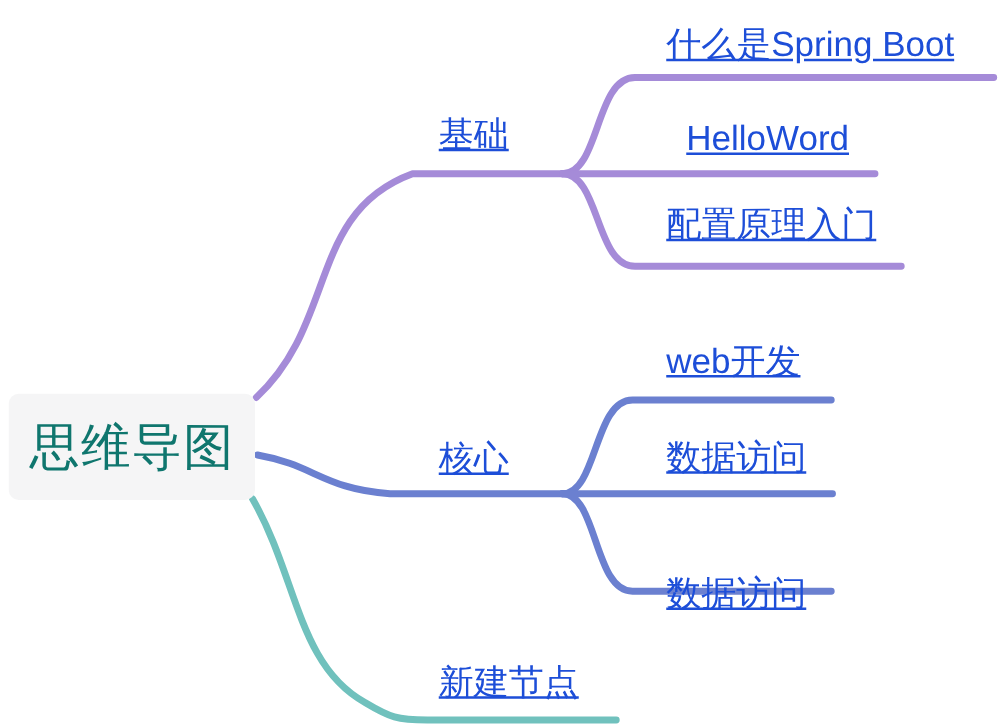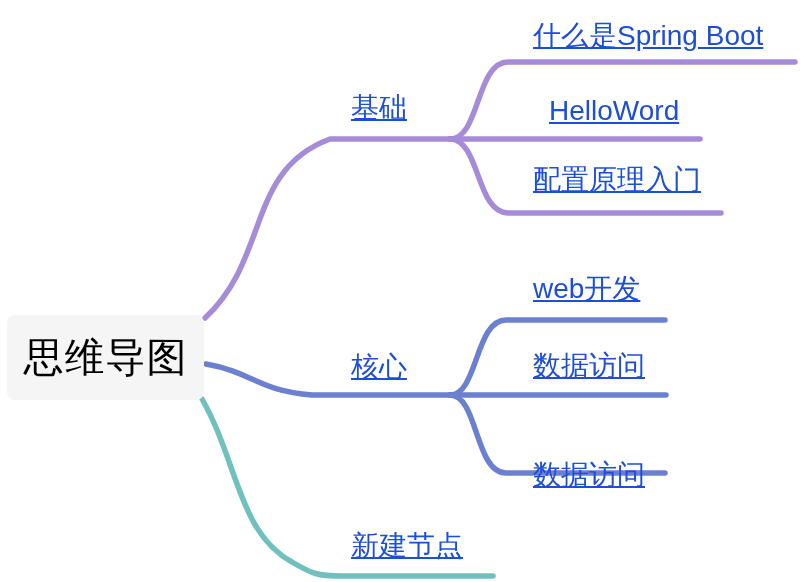--- a/index.html
+++ b/index.html
@@ -27,21 +27,21 @@
     left: 7px;
     top: 315px;
     width: 197px;
     height: 85px;
     background: #f5f5f6;
     border-radius: 8px;
     display: flex;
     align-items: center;
     justify-content: center;
     font-size: 40px;
-    color: #000000;
+    color: #0f766e;
     letter-spacing: 1px;
     cursor: pointer;
   }
   .node-label {
     position: absolute;
     font-size: 28px;
     line-height: 34px;
     color: #1d4ed8;
     white-space: nowrap;
     cursor: pointer;

